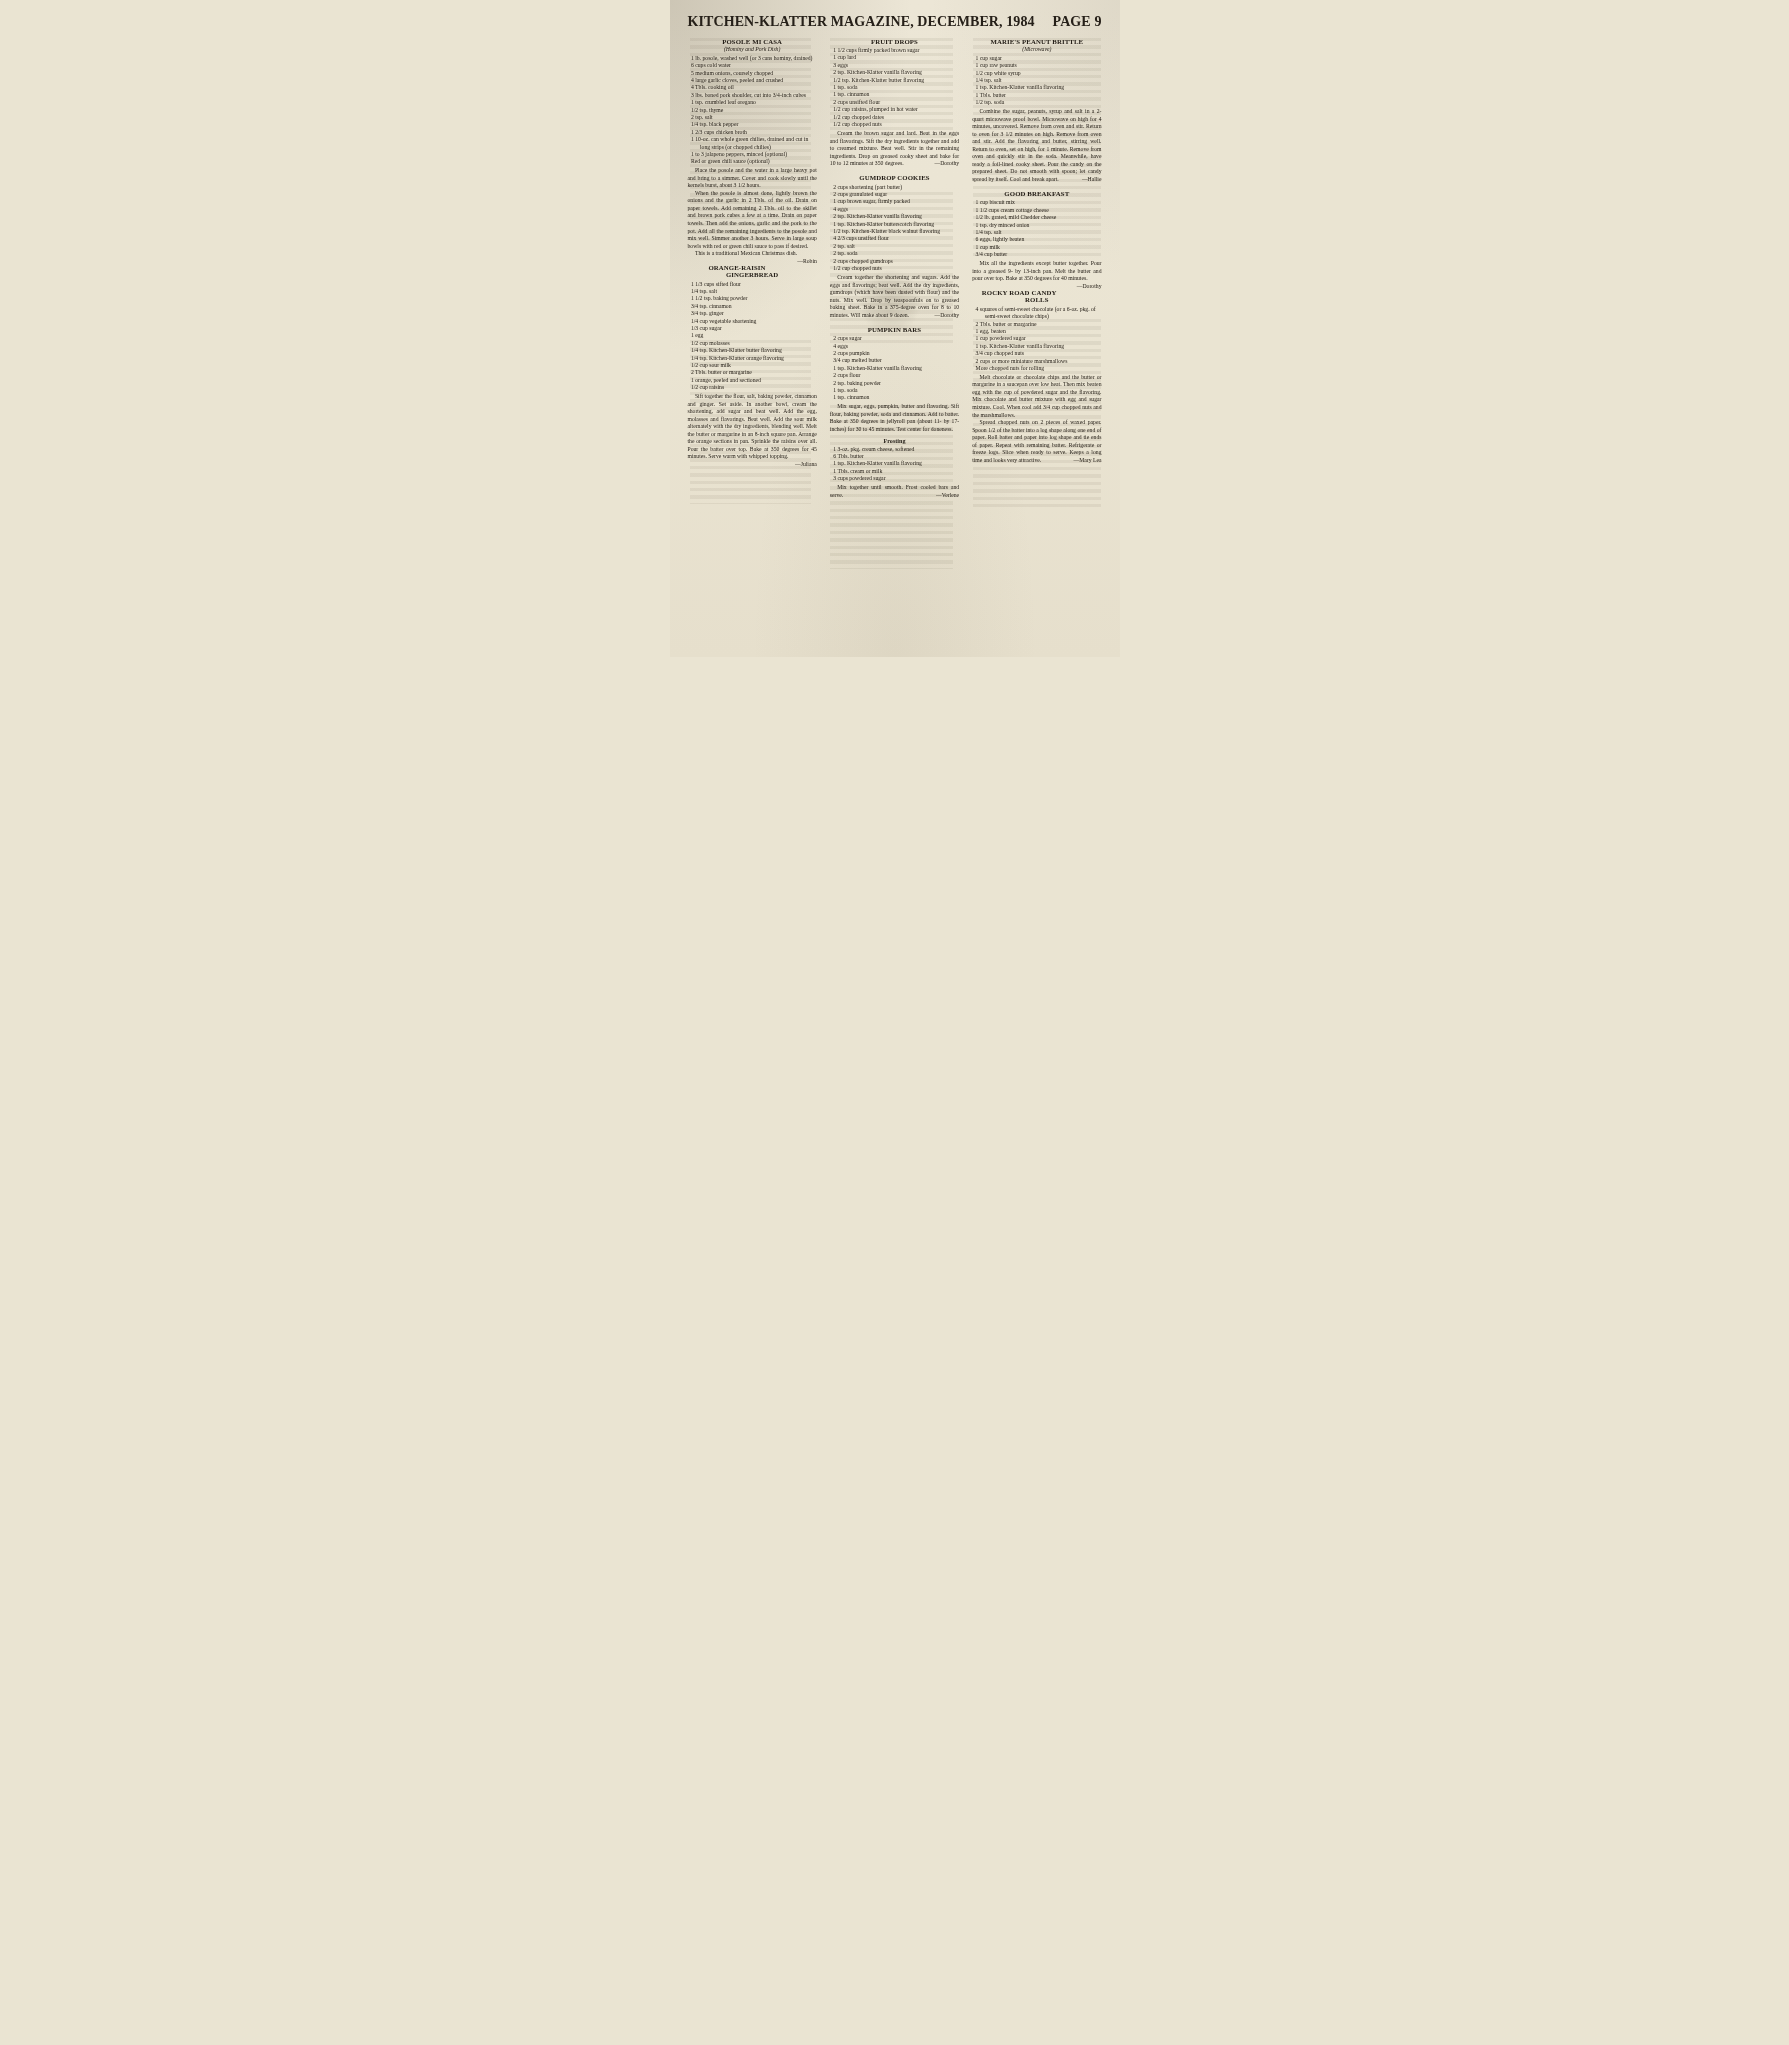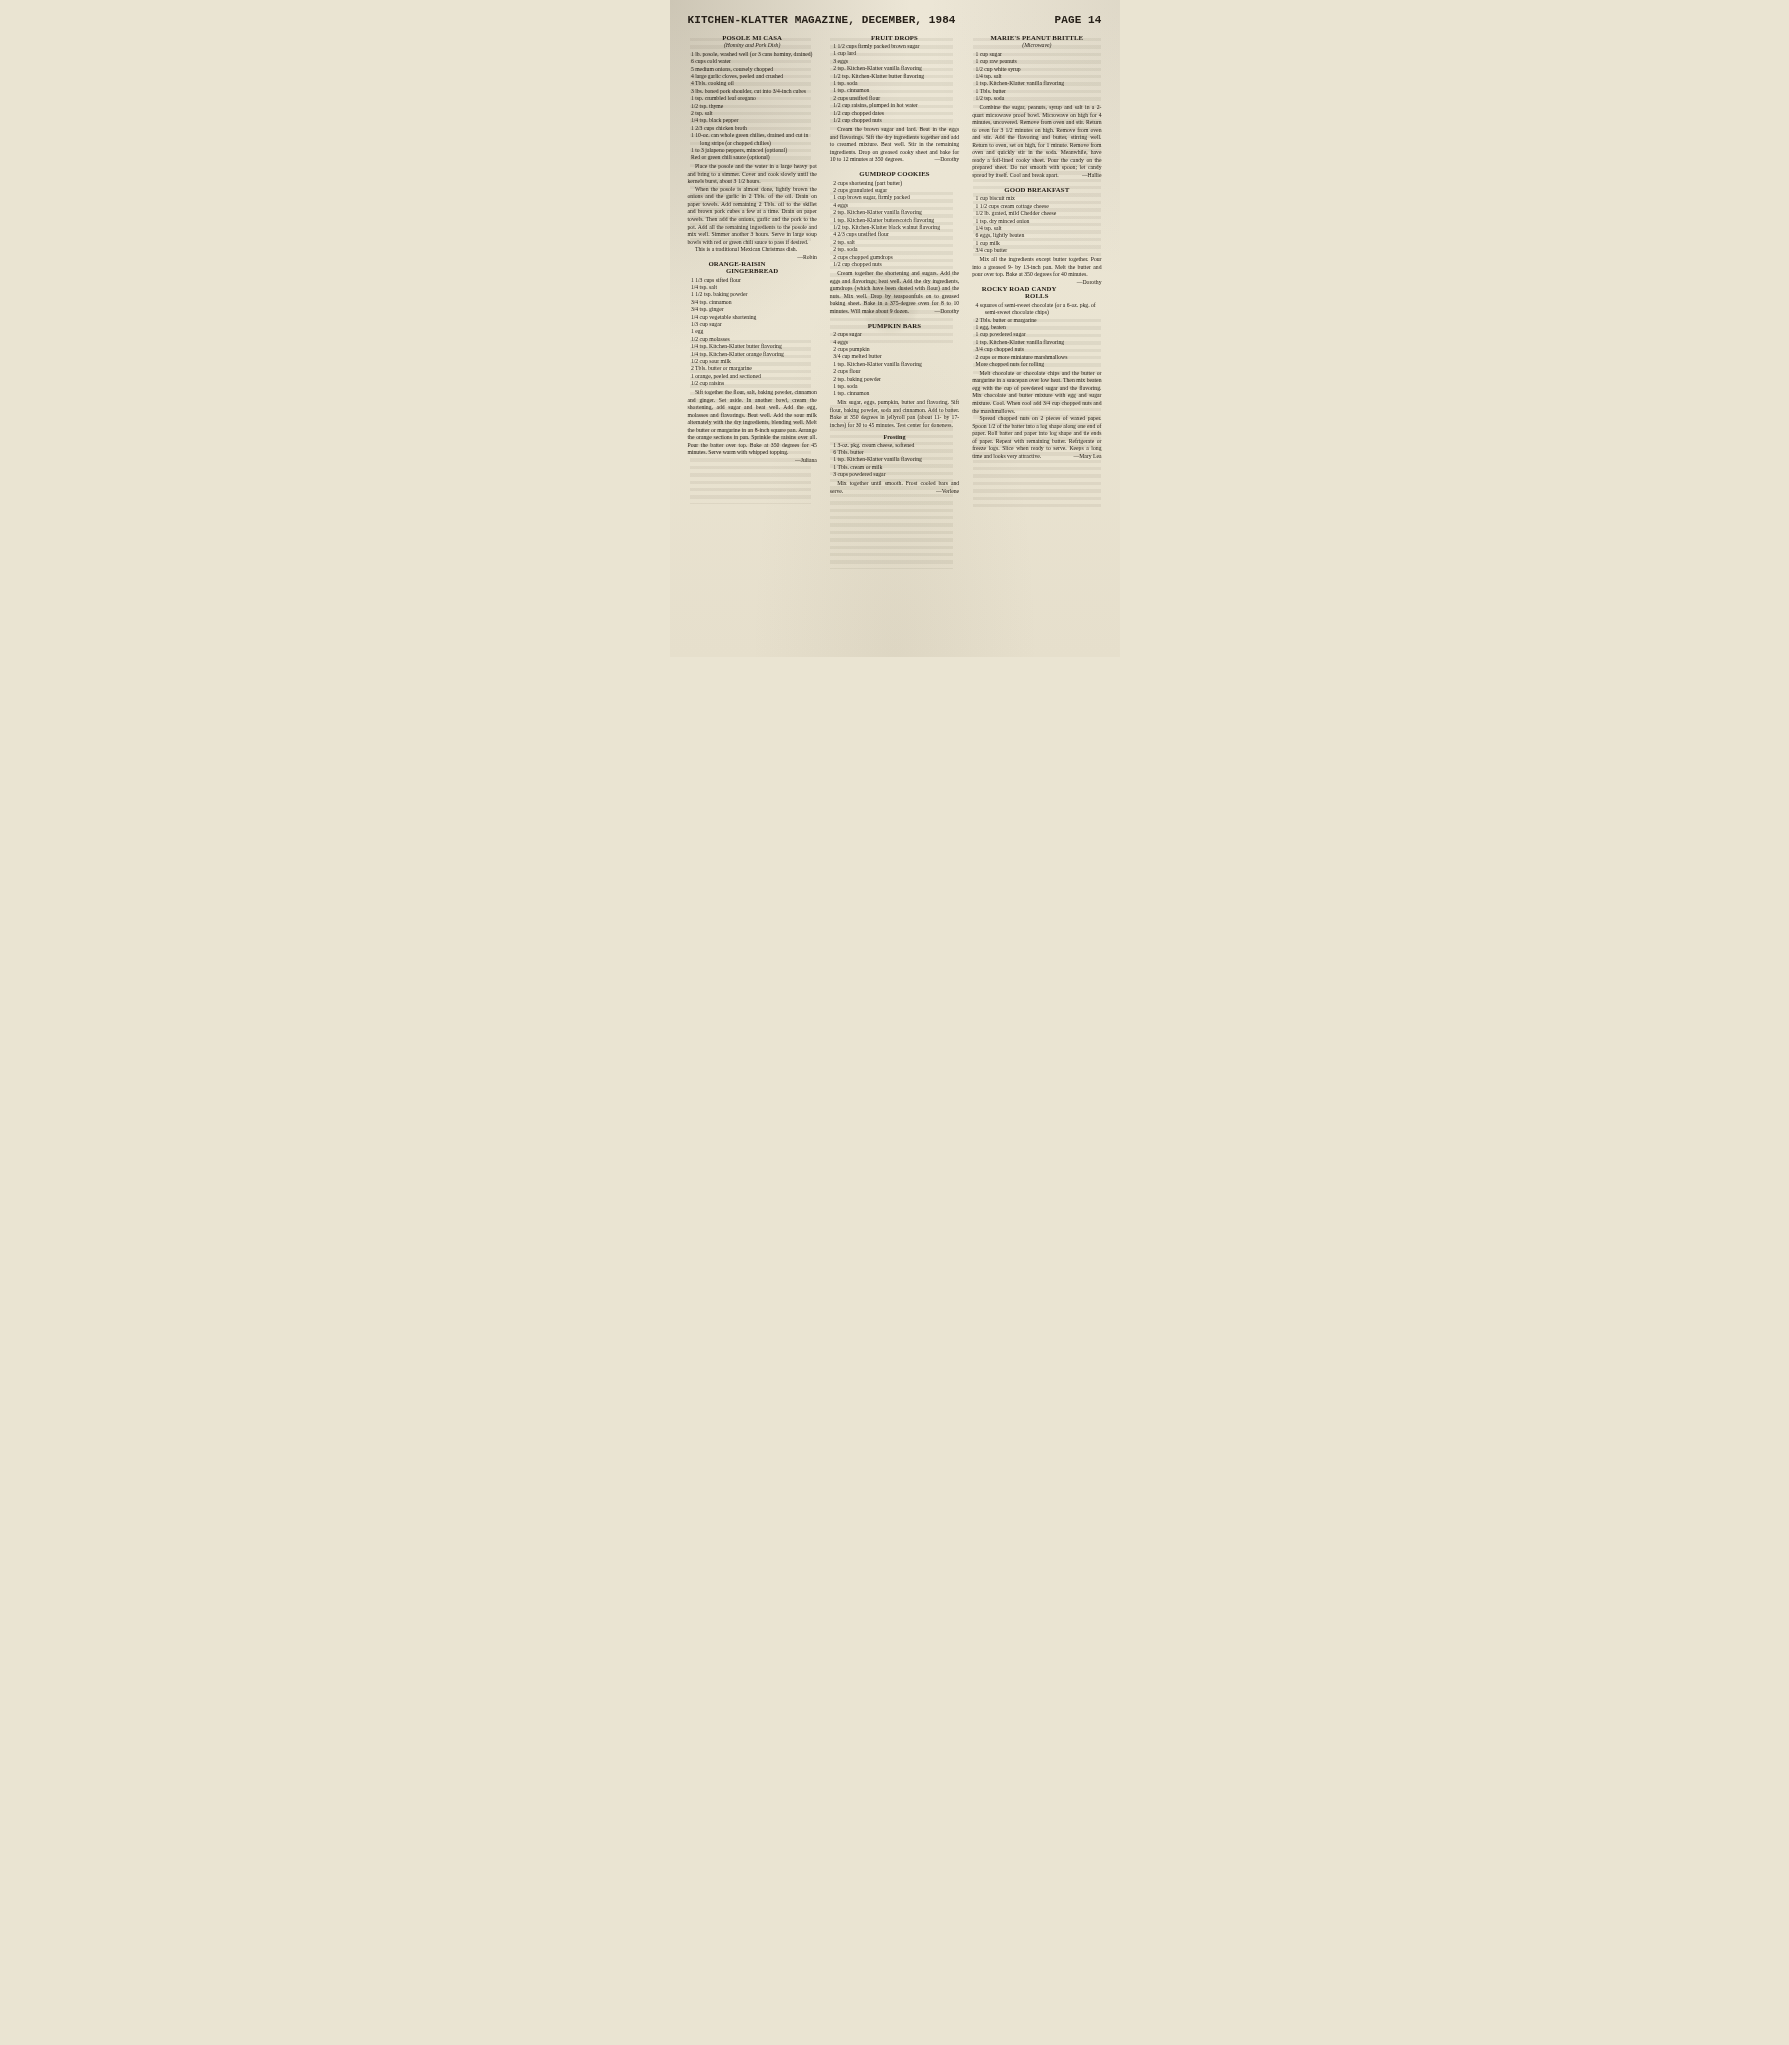--- a/index.html
+++ b/index.html
@@ -40,23 +40,22 @@
     filter:blur(0.8px);
     pointer-events:none;
   }
   .content{position:relative;z-index:1;}
   .header{
     display:flex;
     justify-content:space-between;
     align-items:flex-start;
     padding:14px 18px 2.5px 18px;
     font-weight:bold;
-    font-size:11px;
+    font-size:14px;
     letter-spacing:0.1px;
-    font-family:Liberation Mono, monospace;
   }
   .columns{
     display:flex;
     gap:13px;
     padding:2.5px 18px 17px 18px;
   }
   .column{flex:1 1 0;min-width:0;}
   .recipe{margin:0 0 4.1px 0;}
   .recipe-title{
     font-size:6.8px;
@@ -113,21 +112,21 @@
     <div class="ghost" style="left:160px;top:192px;width:123px;height:155px;"></div>
     <div class="ghost" style="left:20.5px;top:340px;width:121px;height:164px;"></div>
     <div class="ghost" style="left:303px;top:319px;width:128px;height:192px;"></div>
     <div class="ghost" style="left:160px;top:405px;width:123px;height:164px;"></div>
     <div class="emblem"></div>
   </div>
 
   <div class="content">
     <div class="header">
       <div>KITCHEN-KLATTER MAGAZINE, DECEMBER, 1984</div>
-      <div>PAGE 14</div>
+      <div>PAGE 9</div>
     </div>
 
     <div class="columns" id="columns">
         <div class="column">
           <section class="recipe">
             <h2 class="recipe-title">POSOLE MI CASA</h2>
             <div class="recipe-subtitle">(Hominy and Pork Dish)</div>
             <ul class="ingredients">
               <li class="ingredient">1 lb. posole, washed well (or 3 cans hominy, drained)</li>
               <li class="ingredient">6 cups cold water</li>

